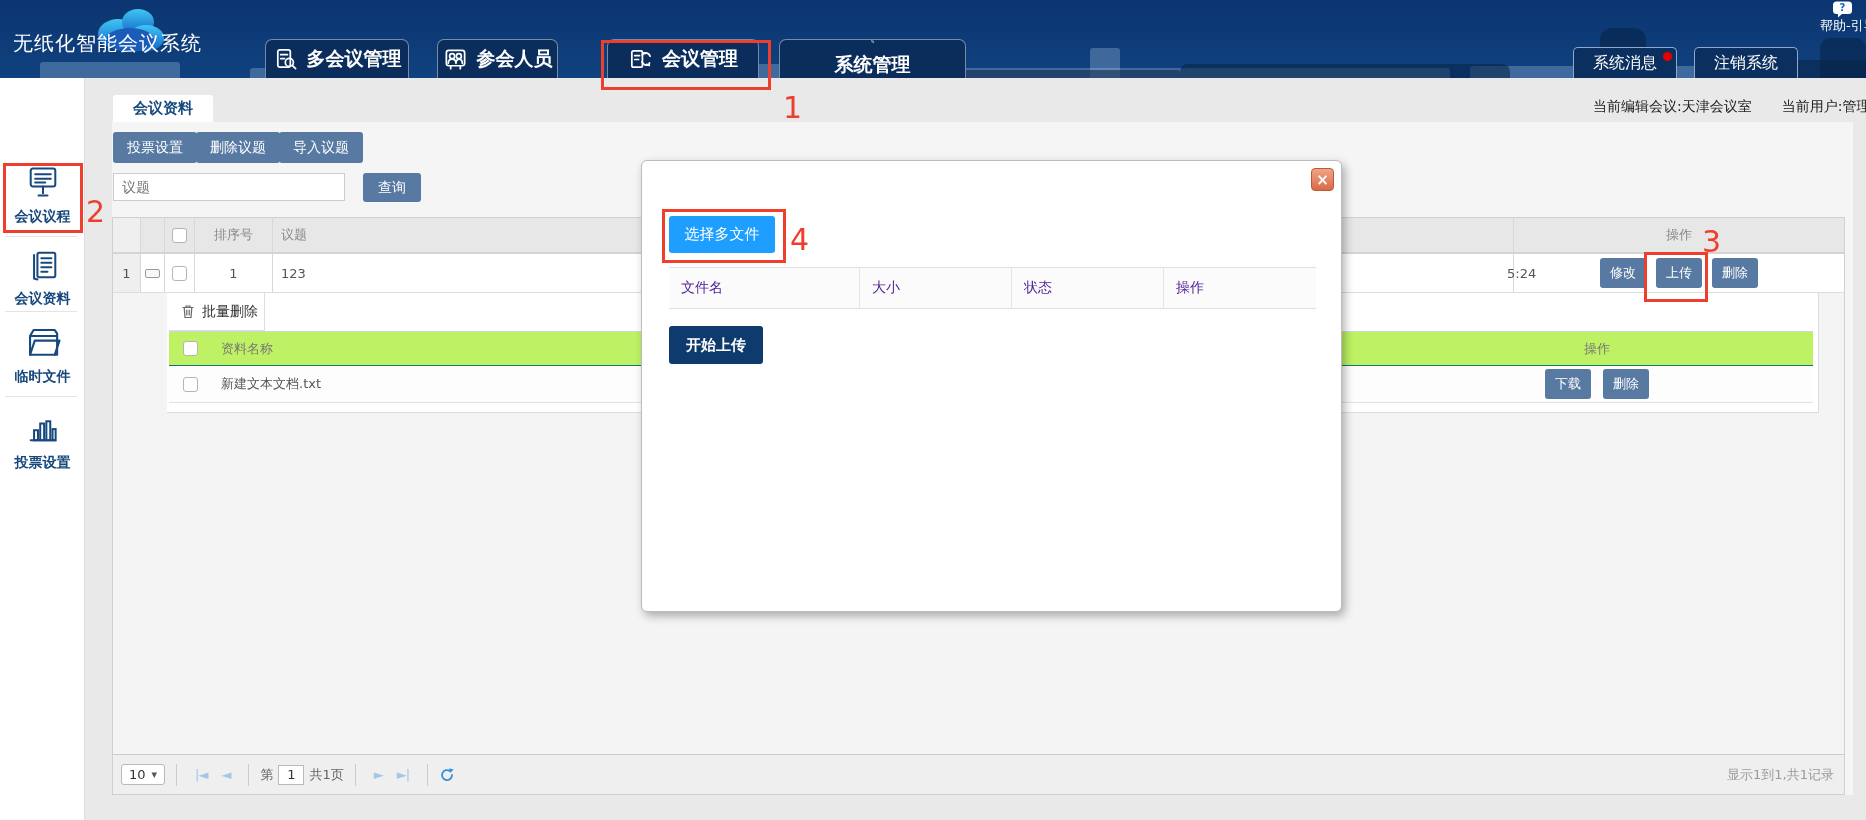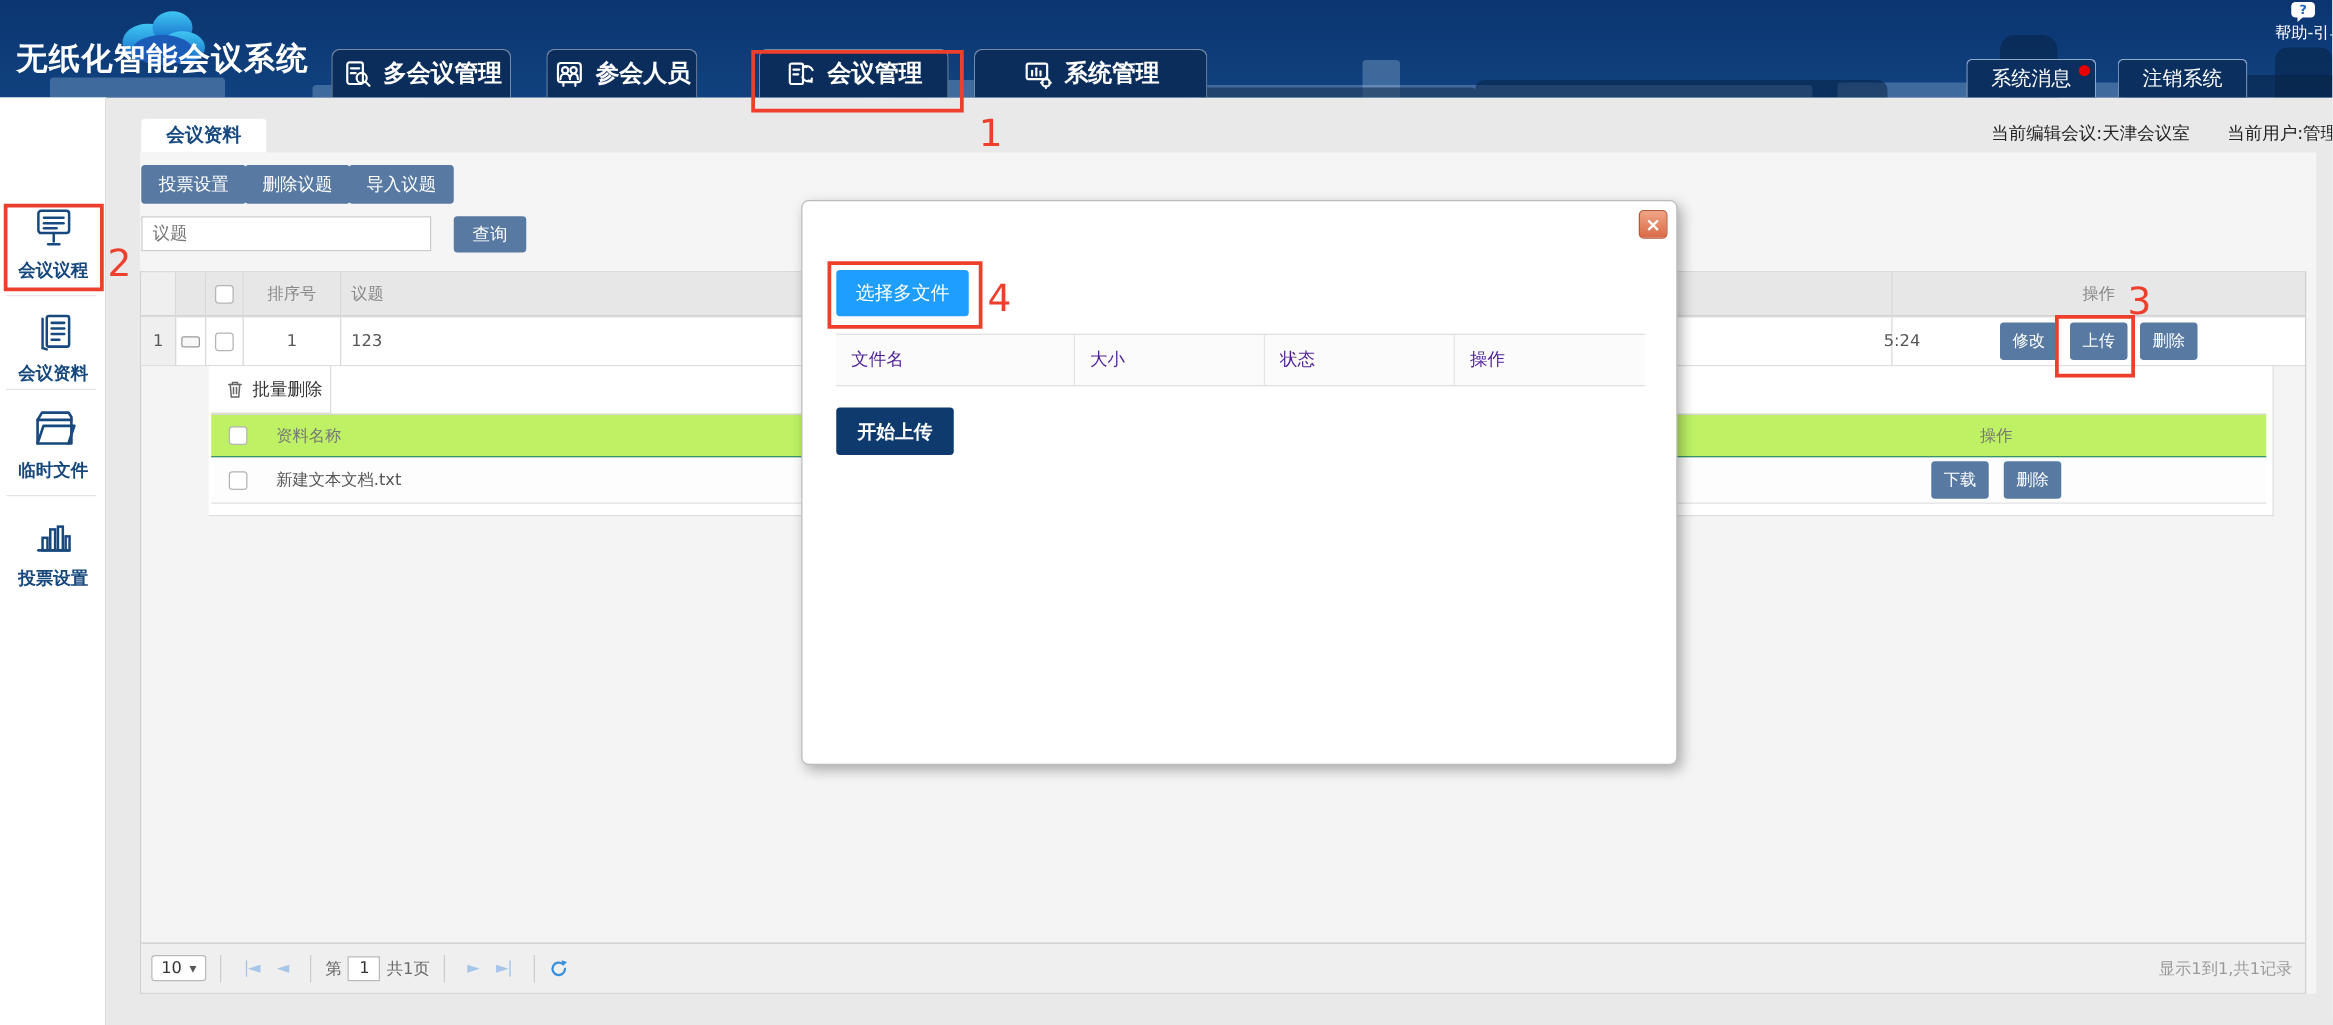--- a/index.html
+++ b/index.html
@@ -5,21 +5,21 @@
   html,body{margin:0;padding:0;}
   body{font-family:"DejaVu Sans","Liberation Sans",sans-serif;background:#e9e9e9;}
   #stage{position:relative;width:1866px;height:820px;overflow:hidden;background:#e9e9e9;}
   
   .topbar{position:absolute;left:0;top:0;width:1866px;height:78px;
     background:linear-gradient(180deg,#0c3highlight 0%,#0d3c7c 100%);
     background:linear-gradient(180deg,#0b3570 0%,#10427f 100%);overflow:hidden;}
   .sky{position:absolute;bottom:0;border-radius:3px 3px 0 0;}
   .sky.light{background:rgba(190,215,240,.28);}
   .sky.dark{background:rgba(8,34,70,.55);}
-  .app-title{position:absolute;left:13px;top:30px;color:#fff;font-size:25px;font-weight:700;letter-spacing:1px;white-space:nowrap;}
+  .app-title{position:absolute;left:13px;top:30px;color:#fff;font-size:20px;font-weight:400;letter-spacing:1px;white-space:nowrap;}
   .nav-tab{position:absolute;bottom:0;height:39px;display:flex;align-items:center;justify-content:center;gap:9px;
     background:#0a2d5c;border:1px solid rgba(255,255,255,.45);border-bottom:none;border-radius:7px 7px 0 0;
     color:#fff;font-size:19px;font-weight:700;cursor:pointer;box-sizing:border-box;}
   .tr-tab{position:absolute;bottom:0;height:31px;width:104px;display:flex;align-items:center;justify-content:center;
     background:#0b2f5e;border:1px solid #8fa8cc;border-bottom:none;border-radius:5px 5px 0 0;color:#fff;font-size:16px;box-sizing:border-box;}
   .red-dot{position:absolute;right:4px;top:4px;width:9px;height:9px;border-radius:50%;background:#e60000;}
   .help-wrap{position:absolute;left:1832px;top:1px;color:#fff;}
   .help-label{position:absolute;left:1820px;top:17px;color:#fff;font-size:13px;white-space:nowrap;}
   .meeting-info{position:absolute;left:1593px;top:98px;font-size:14px;color:#222;white-space:nowrap;}
   .meeting-info span{margin-right:30px;}
@@ -160,21 +160,21 @@
         <rect x="4" y="4" width="11" height="17" rx="1.5"></rect>
           <line x1="7" y1="9" x2="12" y2="9"></line>
           <line x1="7" y1="13" x2="11" y2="13"></line>
         <path d="M23 9.5a5 5 0 0 0-7.5-2.5"></path>
           <path d="M15 8.5l.3-2.6 2.5 1"></path>
         <path d="M14.5 15.5a5 5 0 0 0 7.5 2.5"></path>
           <path d="M22.3 16.5l-.3 2.6-2.5-1"></path>
       </svg>
       <span>会议管理</span>
     </div>
-    <div class="nav-tab" style="left:779px;width:187px;">
+    <div class="nav-tab" style="left:779px;width:187px;flex-direction:column;">
       <svg width="25" height="25" viewBox="0 0 26 26" fill="none" stroke="#fff" stroke-width="1.8" stroke-linecap="round">
         <rect x="3.5" y="4" width="17" height="13" rx="1.5"></rect>
         <line x1="8" y1="14" x2="8" y2="10"></line>
           <line x1="11.5" y1="14" x2="11.5" y2="8"></line>
           <line x1="15" y1="14" x2="15" y2="10.5"></line>
         <circle cx="19.5" cy="20" r="3.2"></circle>
         <line x1="19.5" y1="15.6" x2="19.5" y2="17"></line>
           <line x1="19.5" y1="23" x2="19.5" y2="24.4"></line>
         <line x1="15.4" y1="20" x2="16.8" y2="20"></line>
           <line x1="22.2" y1="20" x2="23.6" y2="20"></line>

